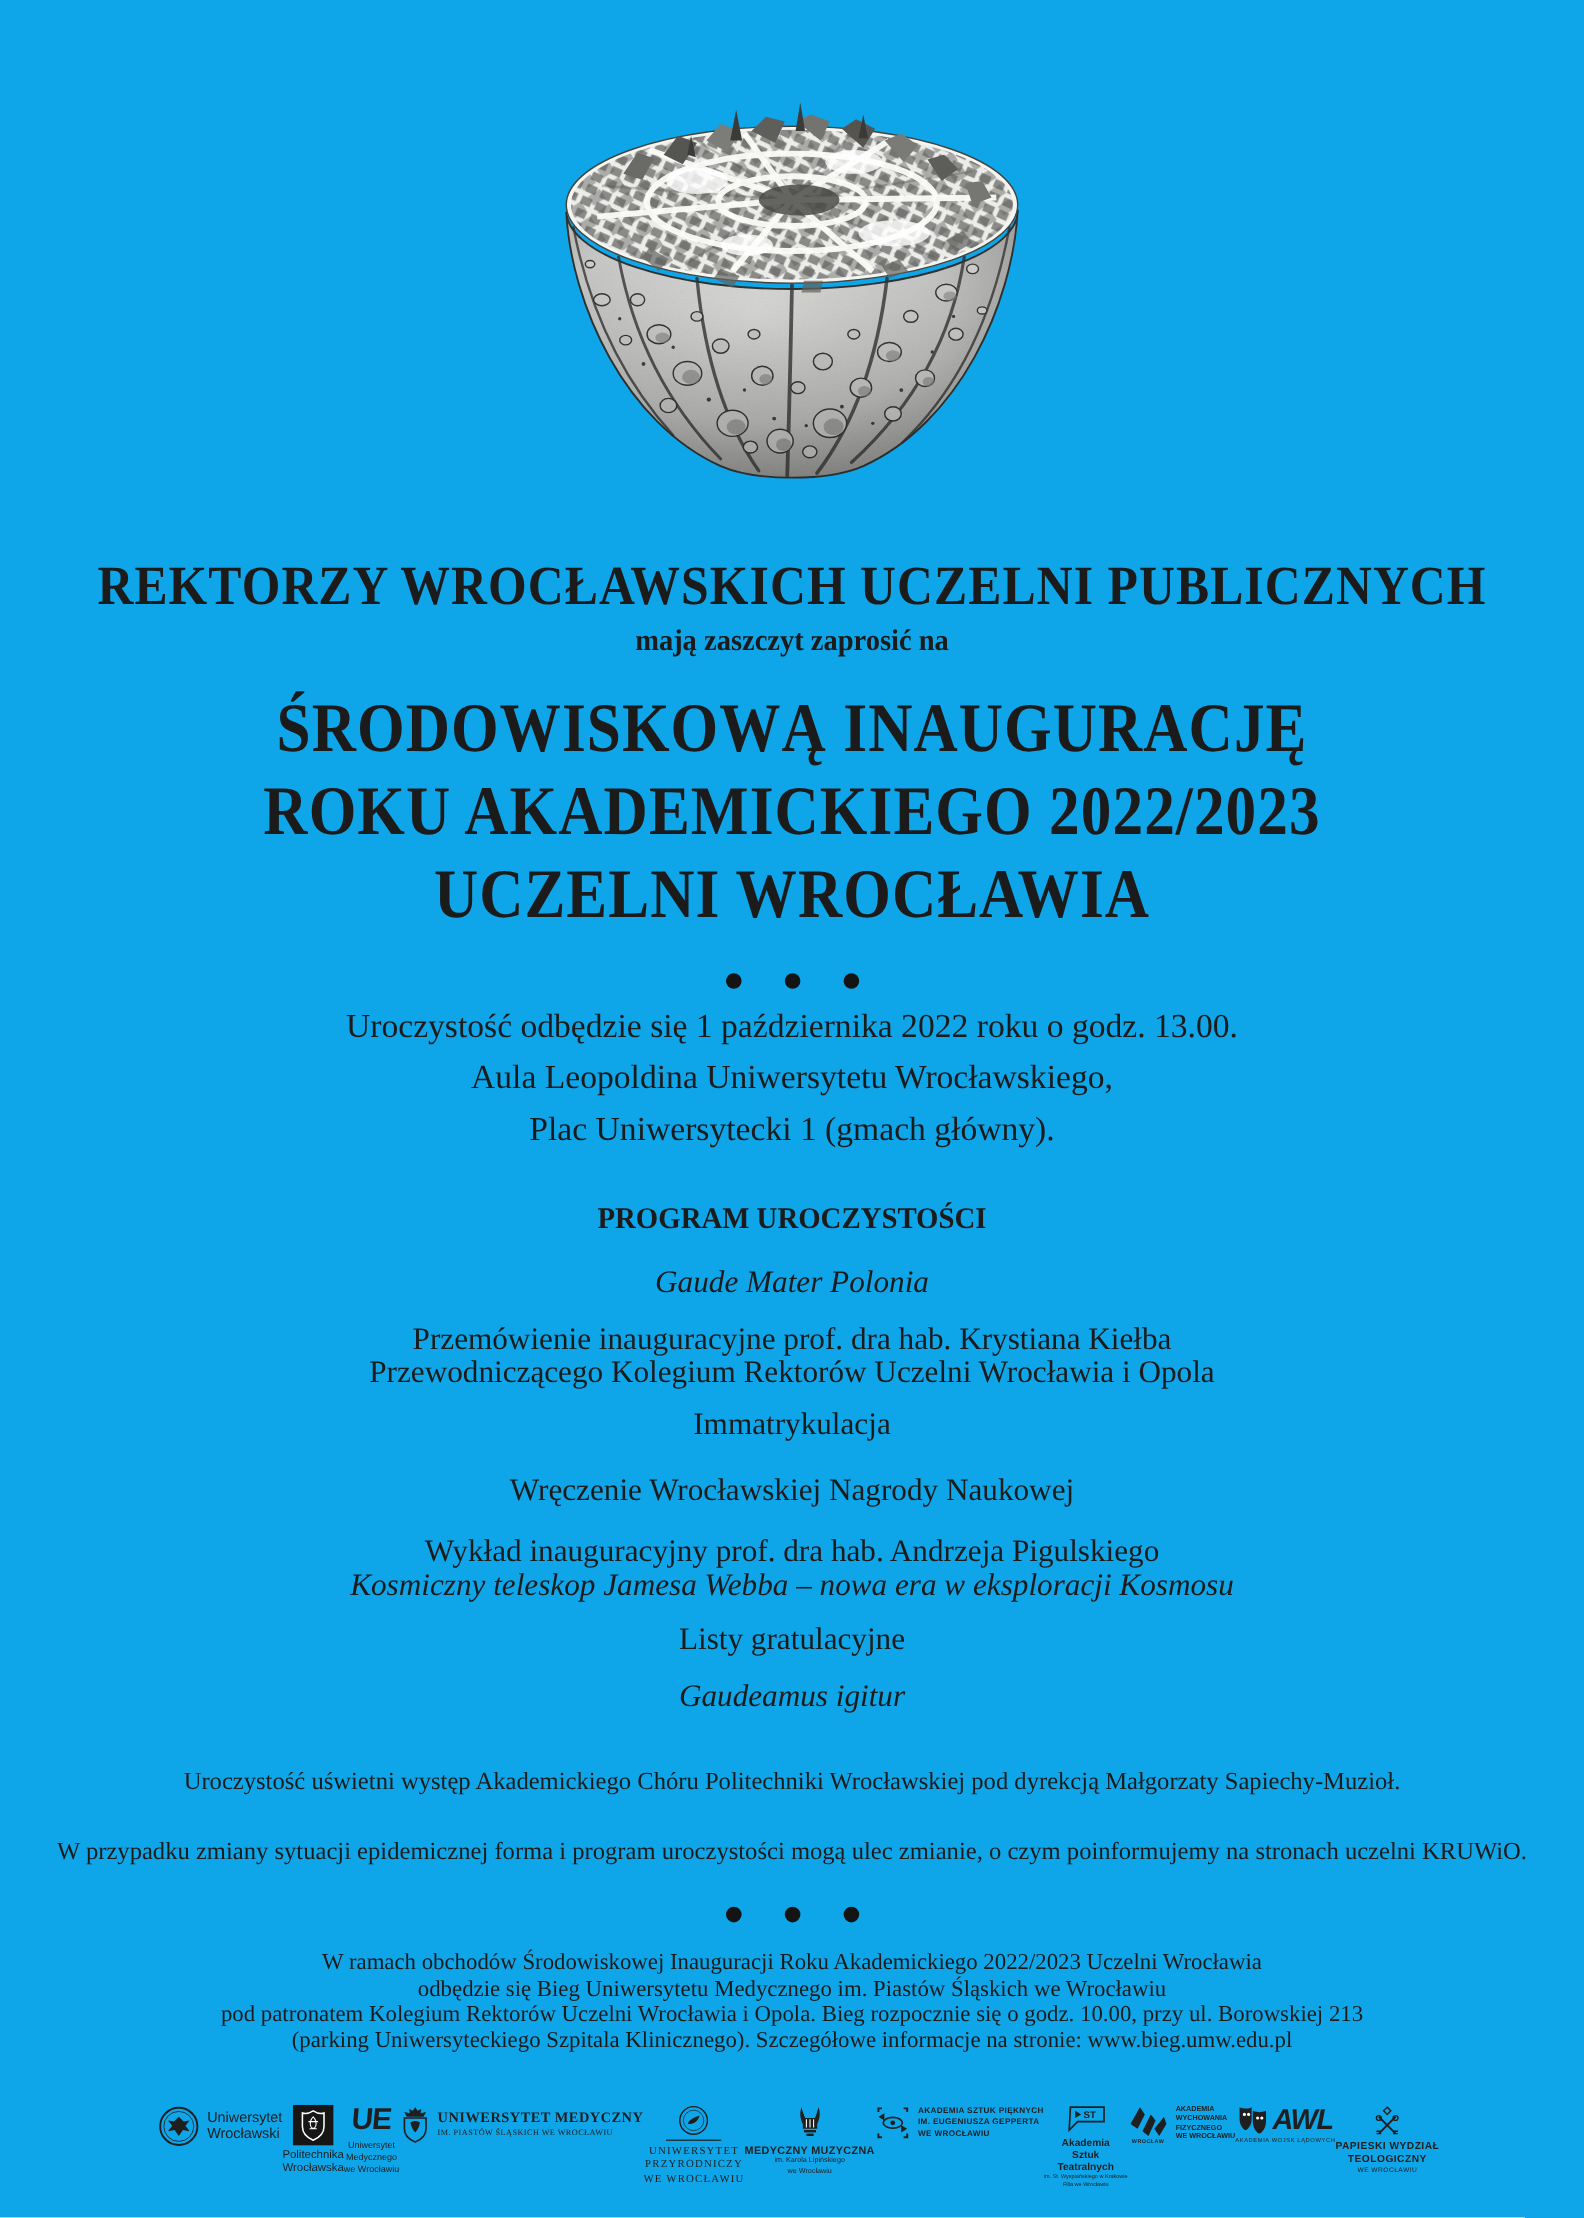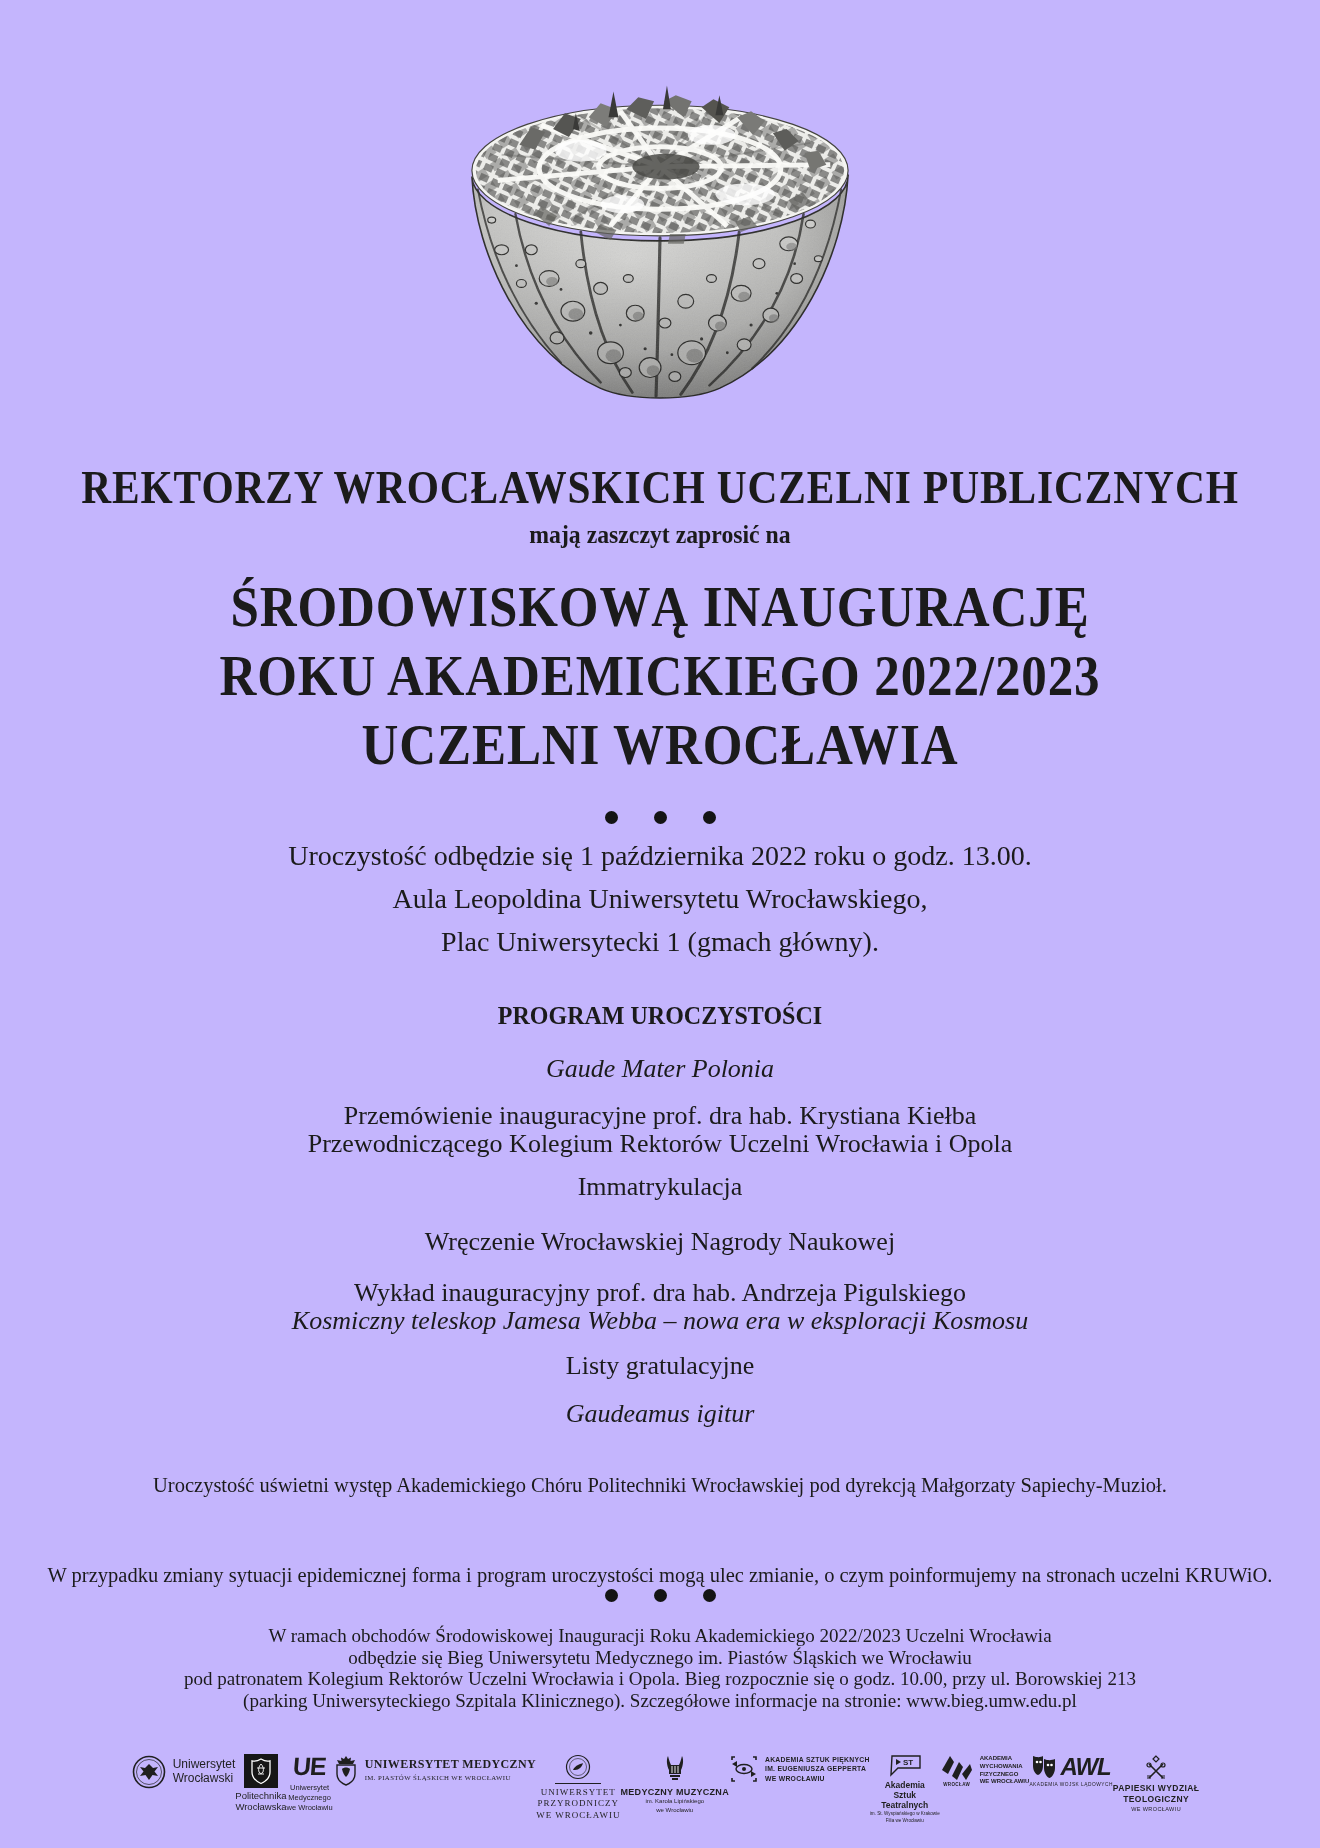--- a/index.html
+++ b/index.html
@@ -1,17 +1,17 @@
 <!DOCTYPE html>
 <html lang="pl"><head>
 <meta charset="utf-8">
 <style>
   html,body{margin:0;padding:0;background:#ffffff;}
   .page{
-    position:relative;width:1320px;height:1848px;background:#c4b5fd;
+    position:relative;width:1320px;height:1848px;background:#0ea5e9;
     color:#1b1b1b;font-family:"Liberation Serif",serif;overflow:hidden;
   }
   .abs{position:absolute;left:0;right:0;text-align:center;}
 
   
   .h1{top:461px;font-size:46px;font-weight:bold;letter-spacing:1px;transform:scaleX(.90);white-space:nowrap;}
   .h2{top:521px;font-size:25px;font-weight:bold;transform:scaleX(.95);}
   .title{top:572px;font-size:58px;line-height:69px;font-weight:bold;letter-spacing:1px;transform:scaleX(.88);white-space:nowrap;}
 
   
@@ -25,21 +25,21 @@
 
   
   .prog-h{top:1002px;font-size:25px;font-weight:bold;transform:scaleX(.96);}
   .pi{font-size:26px;line-height:28px;}
   .p1{top:1055px;} .p2{top:1102px;} .p3{top:1173px;} .p4{top:1228px;}
   .p5{top:1279px;} .p6{top:1352px;} .p7{top:1400px;}
   .it{font-style:italic;}
 
   
   .note{font-size:20.5px;}
-  .n1{top:1474px;} .n2{top:1564px;}
+  .n1{top:1474px;} .n2{top:1532px;}
 
   
   .footer{top:1625px;font-size:19px;line-height:21.5px;}
 
   
   .logos{position:absolute;top:1754px;left:50px;right:40px;display:flex;
          justify-content:center;align-items:flex-start;
          font-family:"Liberation Sans",sans-serif;color:#1f1f1f;}
   .logo{display:flex;flex-direction:column;align-items:center;text-align:center;}
   .logo.row{flex-direction:row;gap:6px;text-align:left;align-items:center;}

